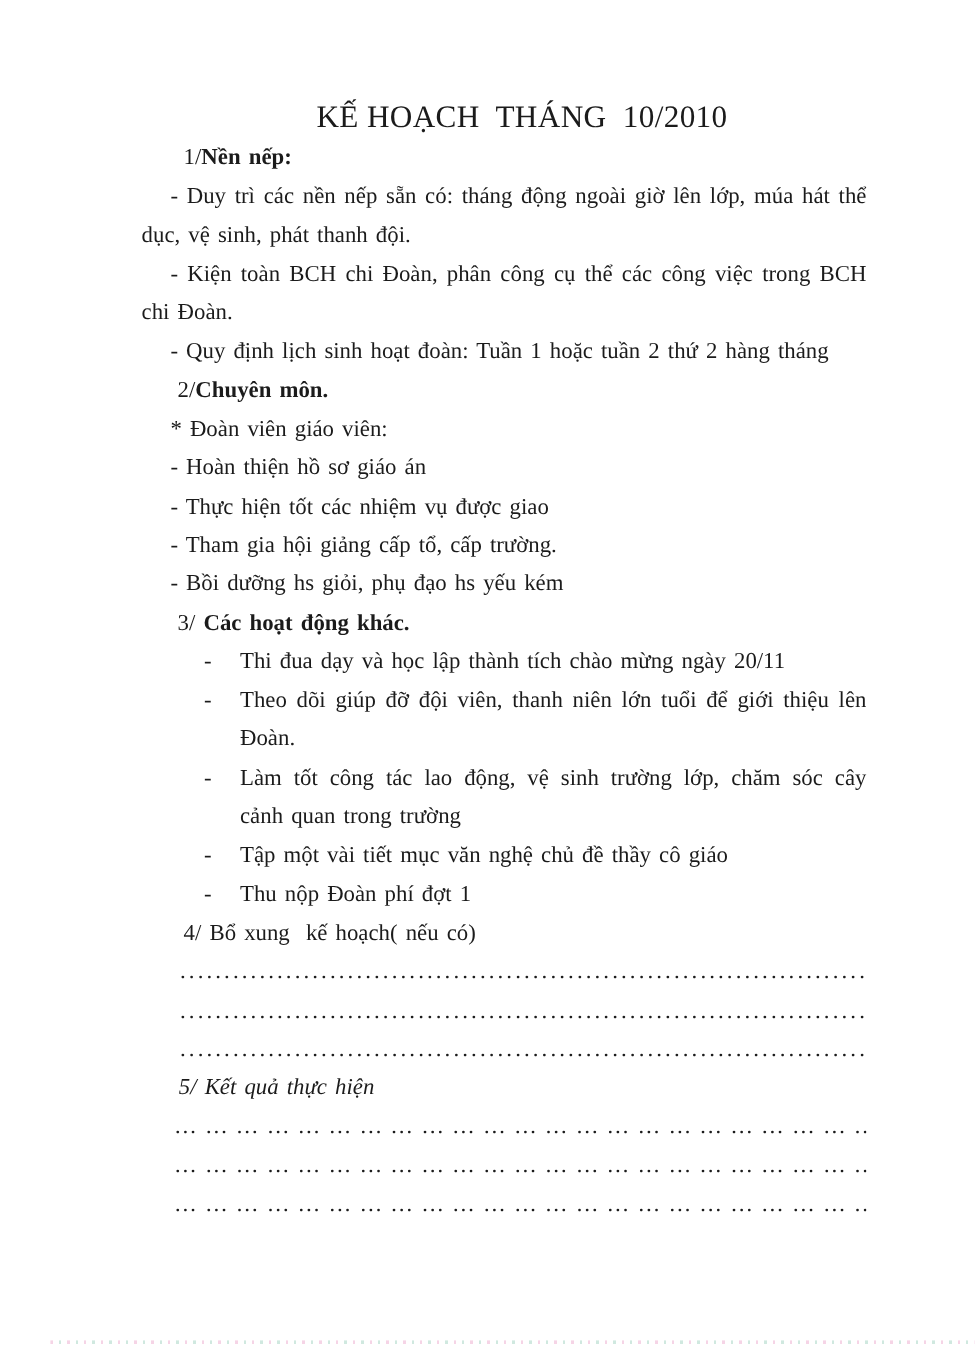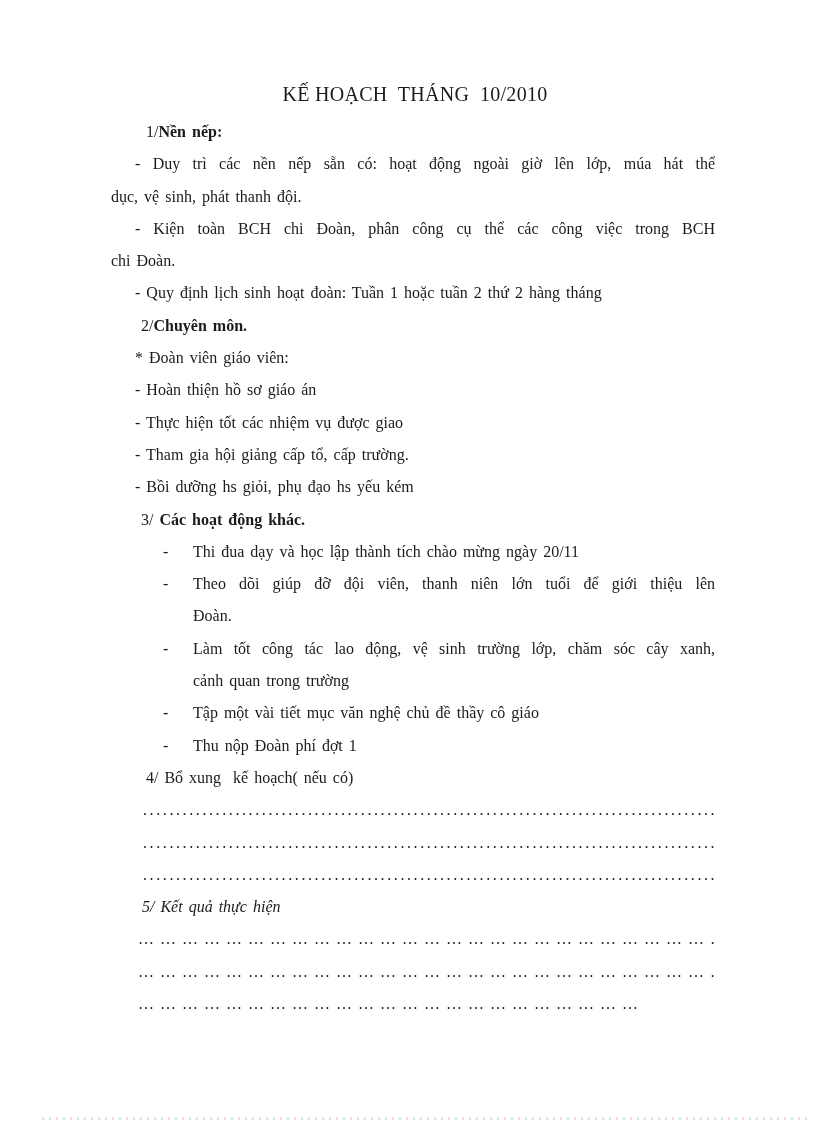--- a/index.html
+++ b/index.html
@@ -5,28 +5,28 @@
   html,body{margin:0;padding:0;}
   body{
     width:816px;height:1123px;
     background:#ffffff;
     position:relative;
     font-family:"Liberation Serif","DejaVu Serif",serif;
     color:#1b1b1b;
     overflow:hidden;
   }
   .title{
-    position:absolute;top:83px;left:92px;width:604px;
+    position:absolute;top:83px;left:112px;width:604px;
     box-sizing:border-box;padding-left:42px;
-    text-align:center;font-size:20px;letter-spacing:.3px;
+    text-align:center;font-size:26px;letter-spacing:.3px;
     white-space:pre;
   }
   .doc-body{
-    position:absolute;top:116px;left:111px;width:604px;
-    font-size:16px;line-height:32.3px;
+    position:absolute;top:116px;left:118px;width:604px;
+    font-size:19px;line-height:32.3px;
   }
   .line{
     white-space:pre;
     word-spacing:2px;
     height:32.3px;
     overflow:hidden;
     box-sizing:border-box;
   }
   .j{white-space:normal;text-align:justify;text-align-last:justify;text-justify:inter-word;}
   .b{font-weight:bold;}
@@ -50,21 +50,21 @@
 </head>
 <body>
 
 <div>
 
   <div class="title">KẾ HOẠCH  THÁNG  10/2010</div>
 
   <div class="doc-body">
 
     <div class="line ha"><span>1/</span><span class="b">Nền nếp:</span></div>
-    <div class="line di j">- Duy trì các nền nếp sẵn có: hoạt động ngoài giờ lên lớp, múa hát thể</div>
+    <div class="line di j">- Duy trì các nền nếp sẵn có: tháng động ngoài giờ lên lớp, múa hát thể</div>
     <div class="line">dục, vệ sinh, phát thanh đội.</div>
     <div class="line di j">- Kiện toàn BCH chi Đoàn, phân công cụ thể các công việc trong BCH</div>
     <div class="line">chi Đoàn.</div>
     <div class="line di">- Quy định lịch sinh hoạt đoàn: Tuần 1 hoặc tuần 2 thứ 2 hàng tháng</div>
 
     <div class="line hb"><span>2/</span><span class="b">Chuyên môn.</span></div>
     <div class="line di">* Đoàn viên giáo viên:</div>
     <div class="line di">- Hoàn thiện hồ sơ giáo án</div>
     <div class="line di">- Thực hiện tốt các nhiệm vụ được giao</div>
     <div class="line di">- Tham gia hội giảng cấp tổ, cấp trường.</div>

